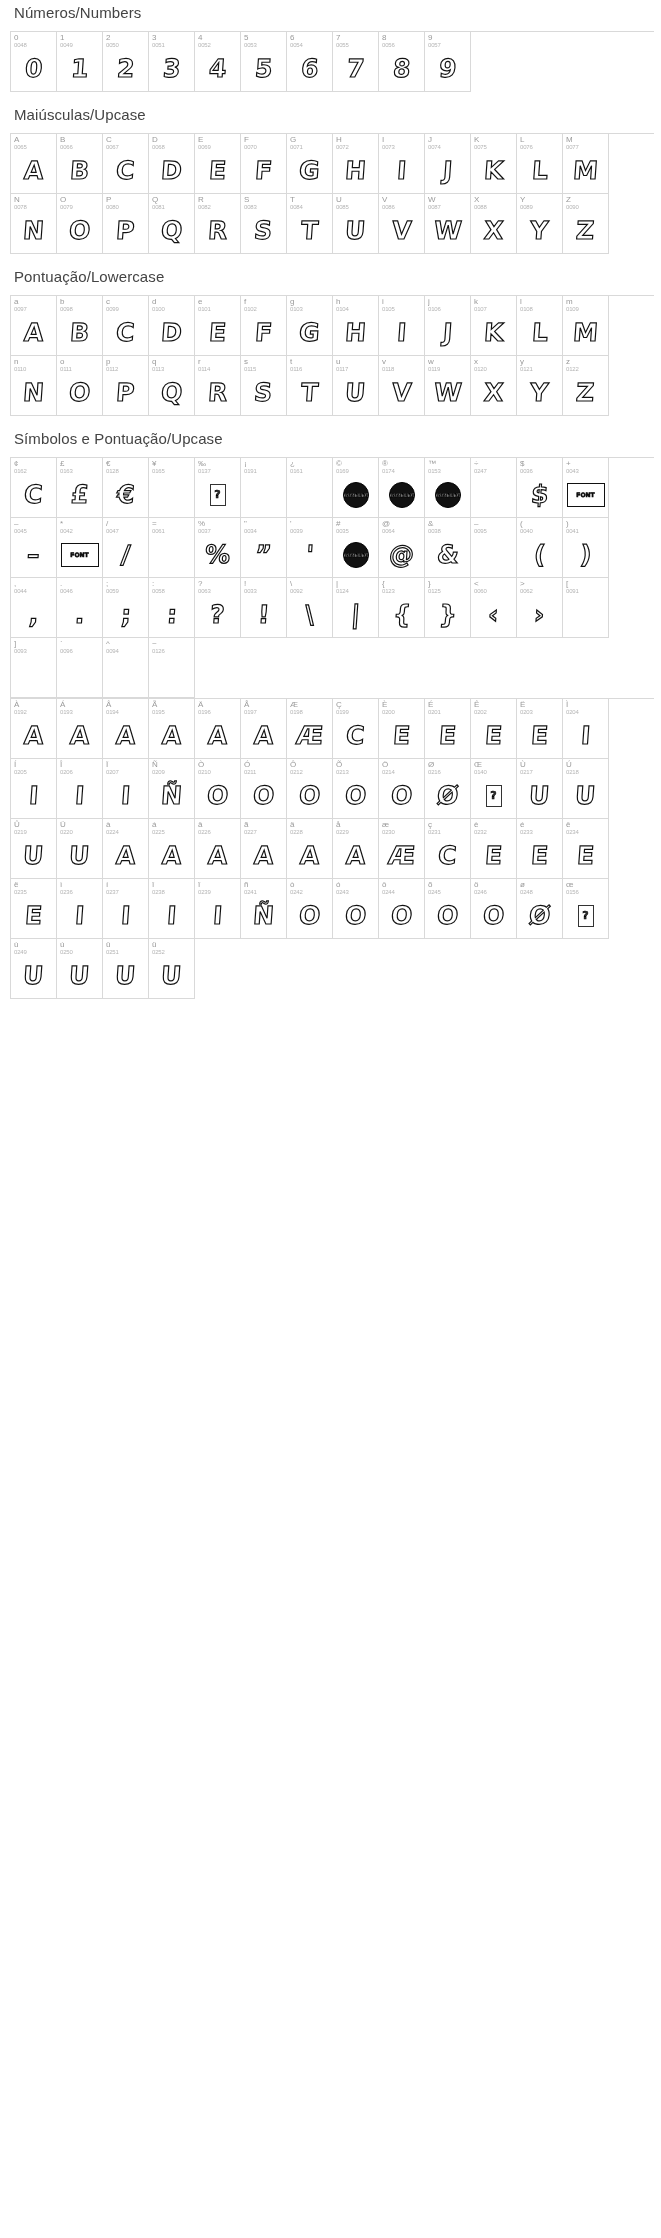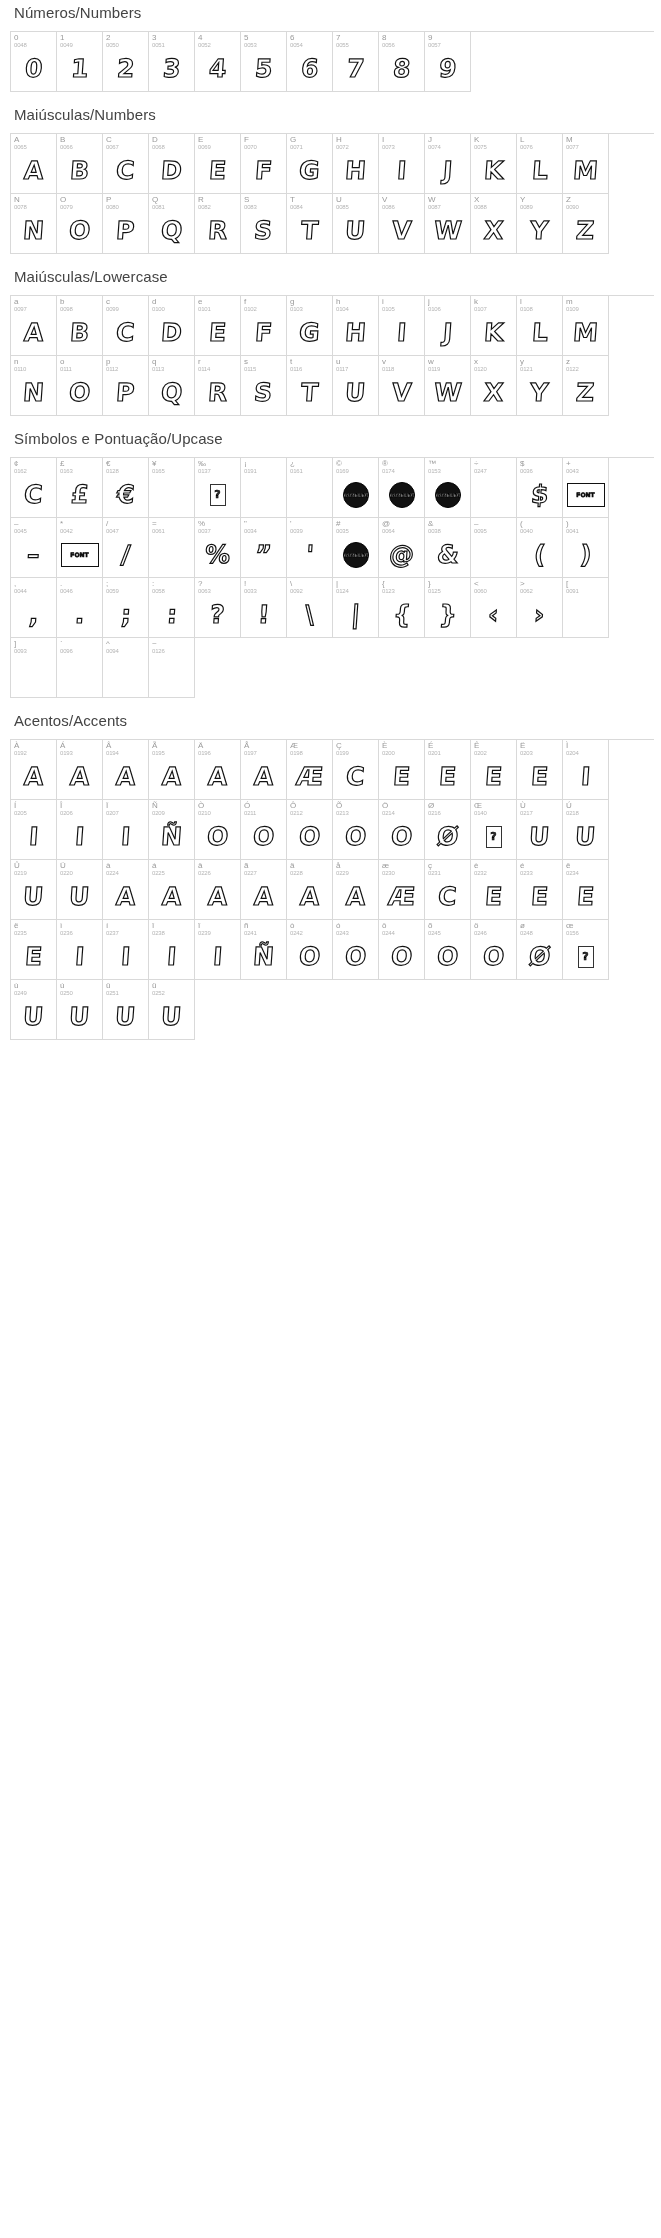--- a/index.html
+++ b/index.html
@@ -224,21 +224,21 @@
         <div class="cell">
           <div class="hdr">
             <span class="ch-label">9</span>
             <span class="code-label">0057</span>
           </div>
           <div class="glyph">
             <span class="g">9</span>
           </div>
         </div>
       </div>
-      <div class="section-title">Maiúsculas/Numbers</div>
+      <div class="section-title">Maiúsculas/Upcase</div>
       <div class="grid">
         <div class="cell">
           <div class="hdr">
             <span class="ch-label">A</span>
             <span class="code-label">0065</span>
           </div>
           <div class="glyph">
             <span class="g">A</span>
           </div>
         </div>
@@ -461,21 +461,21 @@
         <div class="cell">
           <div class="hdr">
             <span class="ch-label">Z</span>
             <span class="code-label">0090</span>
           </div>
           <div class="glyph">
             <span class="g">Z</span>
           </div>
         </div>
       </div>
-      <div class="section-title">Maiúsculas/Lowercase</div>
+      <div class="section-title">Pontuação/Lowercase</div>
       <div class="grid">
         <div class="cell">
           <div class="hdr">
             <span class="ch-label">a</span>
             <span class="code-label">0097</span>
           </div>
           <div class="glyph">
             <span class="g">A</span>
           </div>
         </div>
@@ -1088,21 +1088,20 @@
         <div class="cell empty">
           <div class="hdr">
             <span class="ch-label">~</span>
             <span class="code-label">0126</span>
           </div>
           <div class="glyph">
             <span class="g"></span>
           </div>
         </div>
       </div>
-      <div class="section-title">Acentos/Accents</div>
       <div class="grid">
         <div class="cell">
           <div class="hdr">
             <span class="ch-label">À</span>
             <span class="code-label">0192</span>
           </div>
           <div class="glyph">
             <span class="g">A</span>
           </div>
         </div>

